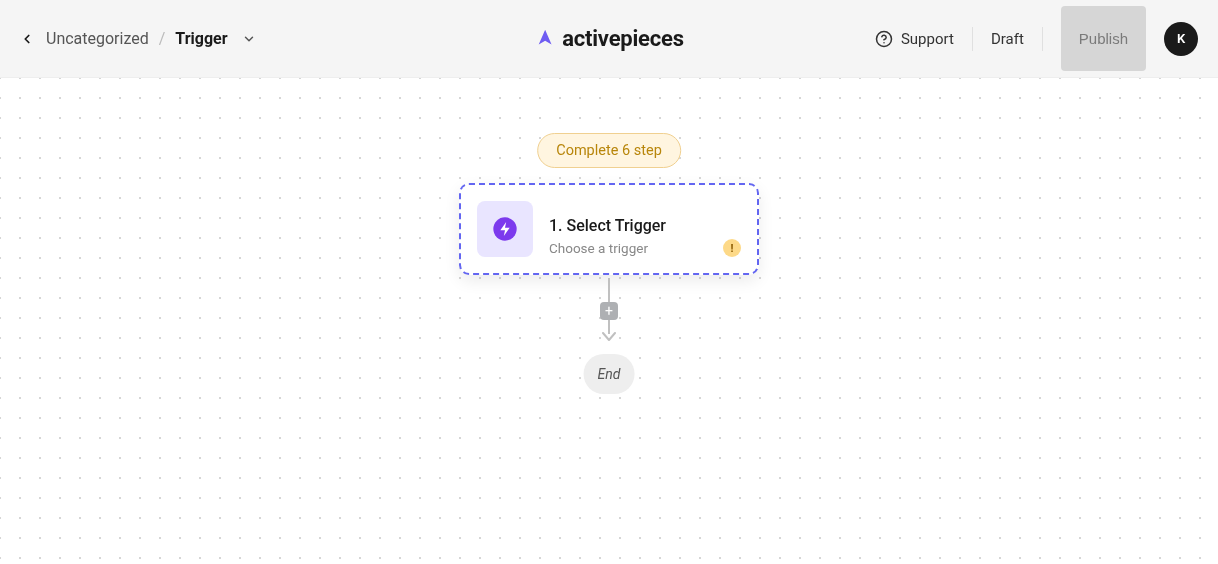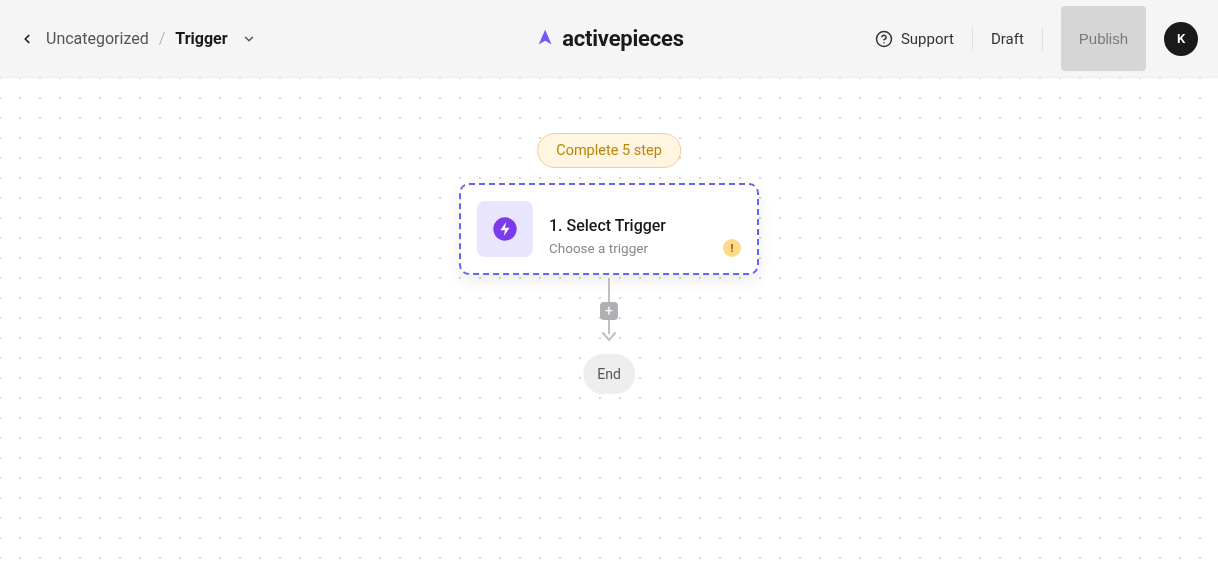--- a/index.html
+++ b/index.html
@@ -237,20 +237,21 @@
     .end-node {
       position: absolute;
       top: 276px;
       left: 50%;
       transform: translateX(-50%);
       background: #eeeeee;
       color: #555;
       font-size: 14px;
       padding: 12px 14px;
       border-radius: 999px;
+      font-style: italic;
     }
   </style>
 </head>
 <body>
 
 <div class="header">
   <div class="header-left">
     <div class="back-btn">
       <svg width="14" height="16" viewBox="0 0 24 24" fill="none" stroke="currentColor" stroke-width="3" stroke-linecap="round" stroke-linejoin="round">
           <polyline points="15 18 9 12 15 6"></polyline>
@@ -289,21 +290,21 @@
     <div class="divider"></div>
     <span class="draft">Draft</span>
     <div class="divider"></div>
     <button class="publish-btn">Publish</button>
     <div class="avatar">K</div>
   </div>
 </div>
 
 <div class="canvas">
 
-  <div class="complete-pill">Complete 5 step</div>
+  <div class="complete-pill">Complete 6 step</div>
 
   <div class="trigger-card">
     <div class="trigger-icon">
       <svg width="28" height="28" viewBox="0 0 24 24">
         <circle cx="12" cy="12" r="10" fill="#7c3aed"></circle>
         <path d="M13 6 L8 13 L12 13 L11 18 L16 11 L12 11 Z" fill="#ffffff"></path>
       </svg>
     </div>
     <div class="trigger-text">
       <div class="trigger-title">1. Select Trigger</div>

